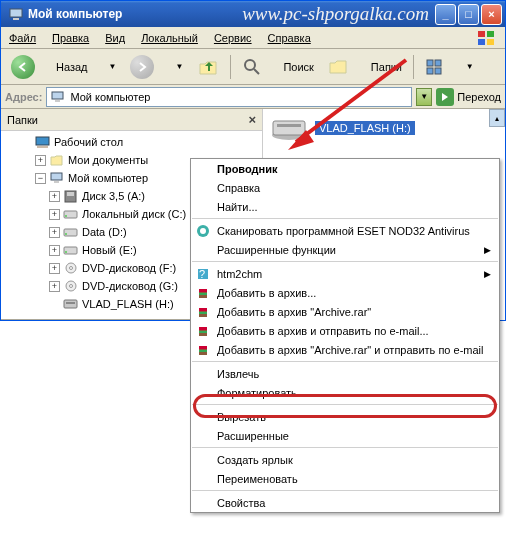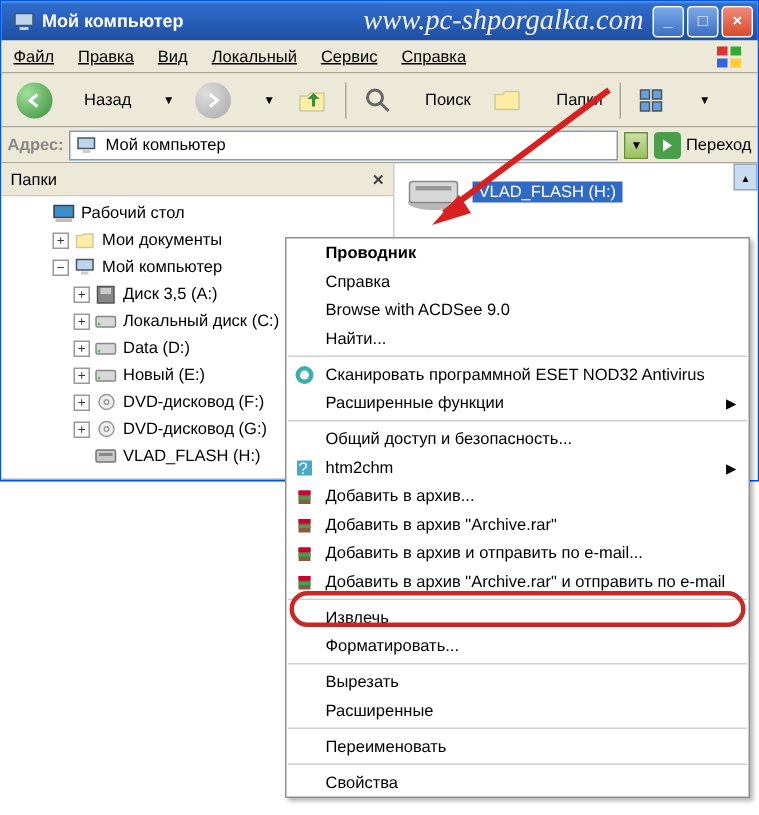--- a/index.html
+++ b/index.html
@@ -303,43 +303,37 @@
 </div>
 
 <div class="ctxmenu">
   <div class="ci bold">
       <span>Проводник</span>
     </div>
   <div class="ci">
       <span>Справка</span>
     </div>
   <div class="ci">
-      <span>Browse with ACDSee 9.0</span>
-    </div>
-  <div class="ci">
       <span>Найти...</span>
     </div>
   <div class="csep"></div>
   <div class="ci">
       <span class="ico">
         <svg width="14" height="14">
           <circle cx="7" cy="7" r="6" fill="#3cb0a8"></circle>
           <circle cx="7" cy="7" r="3" fill="#fff"></circle>
         </svg>
       </span>
       <span>Сканировать программной ESET NOD32 Antivirus</span>
     </div>
   <div class="ci">
       <span>Расширенные функции</span>
       <span class="arrow">▶</span>
     </div>
   <div class="csep"></div>
-  <div class="ci">
-      <span>Общий доступ и безопасность...</span>
-    </div>
   <div class="ci">
       <span class="ico">
         <svg width="14" height="14">
           <rect x="2" y="2" width="10" height="10" fill="#4ac"></rect>
           <text x="3" y="11" font-size="8" fill="#fff">?</text>
         </svg>
       </span>
       <span>htm2chm</span>
       <span class="arrow">▶</span>
     </div>
@@ -391,20 +385,23 @@
       <span>Форматировать...</span>
     </div>
   <div class="csep"></div>
   <div class="ci">
       <span>Вырезать</span>
     </div>
   <div class="ci">
       <span>Расширенные</span>
     </div>
   <div class="csep"></div>
+  <div class="ci">
+      <span>Создать ярлык</span>
+    </div>
   <div class="ci">
       <span>Переименовать</span>
     </div>
   <div class="csep"></div>
   <div class="ci">
       <span>Свойства</span>
     </div>
   <div class="highlight" style="top:235px"></div>
 </div>
 

